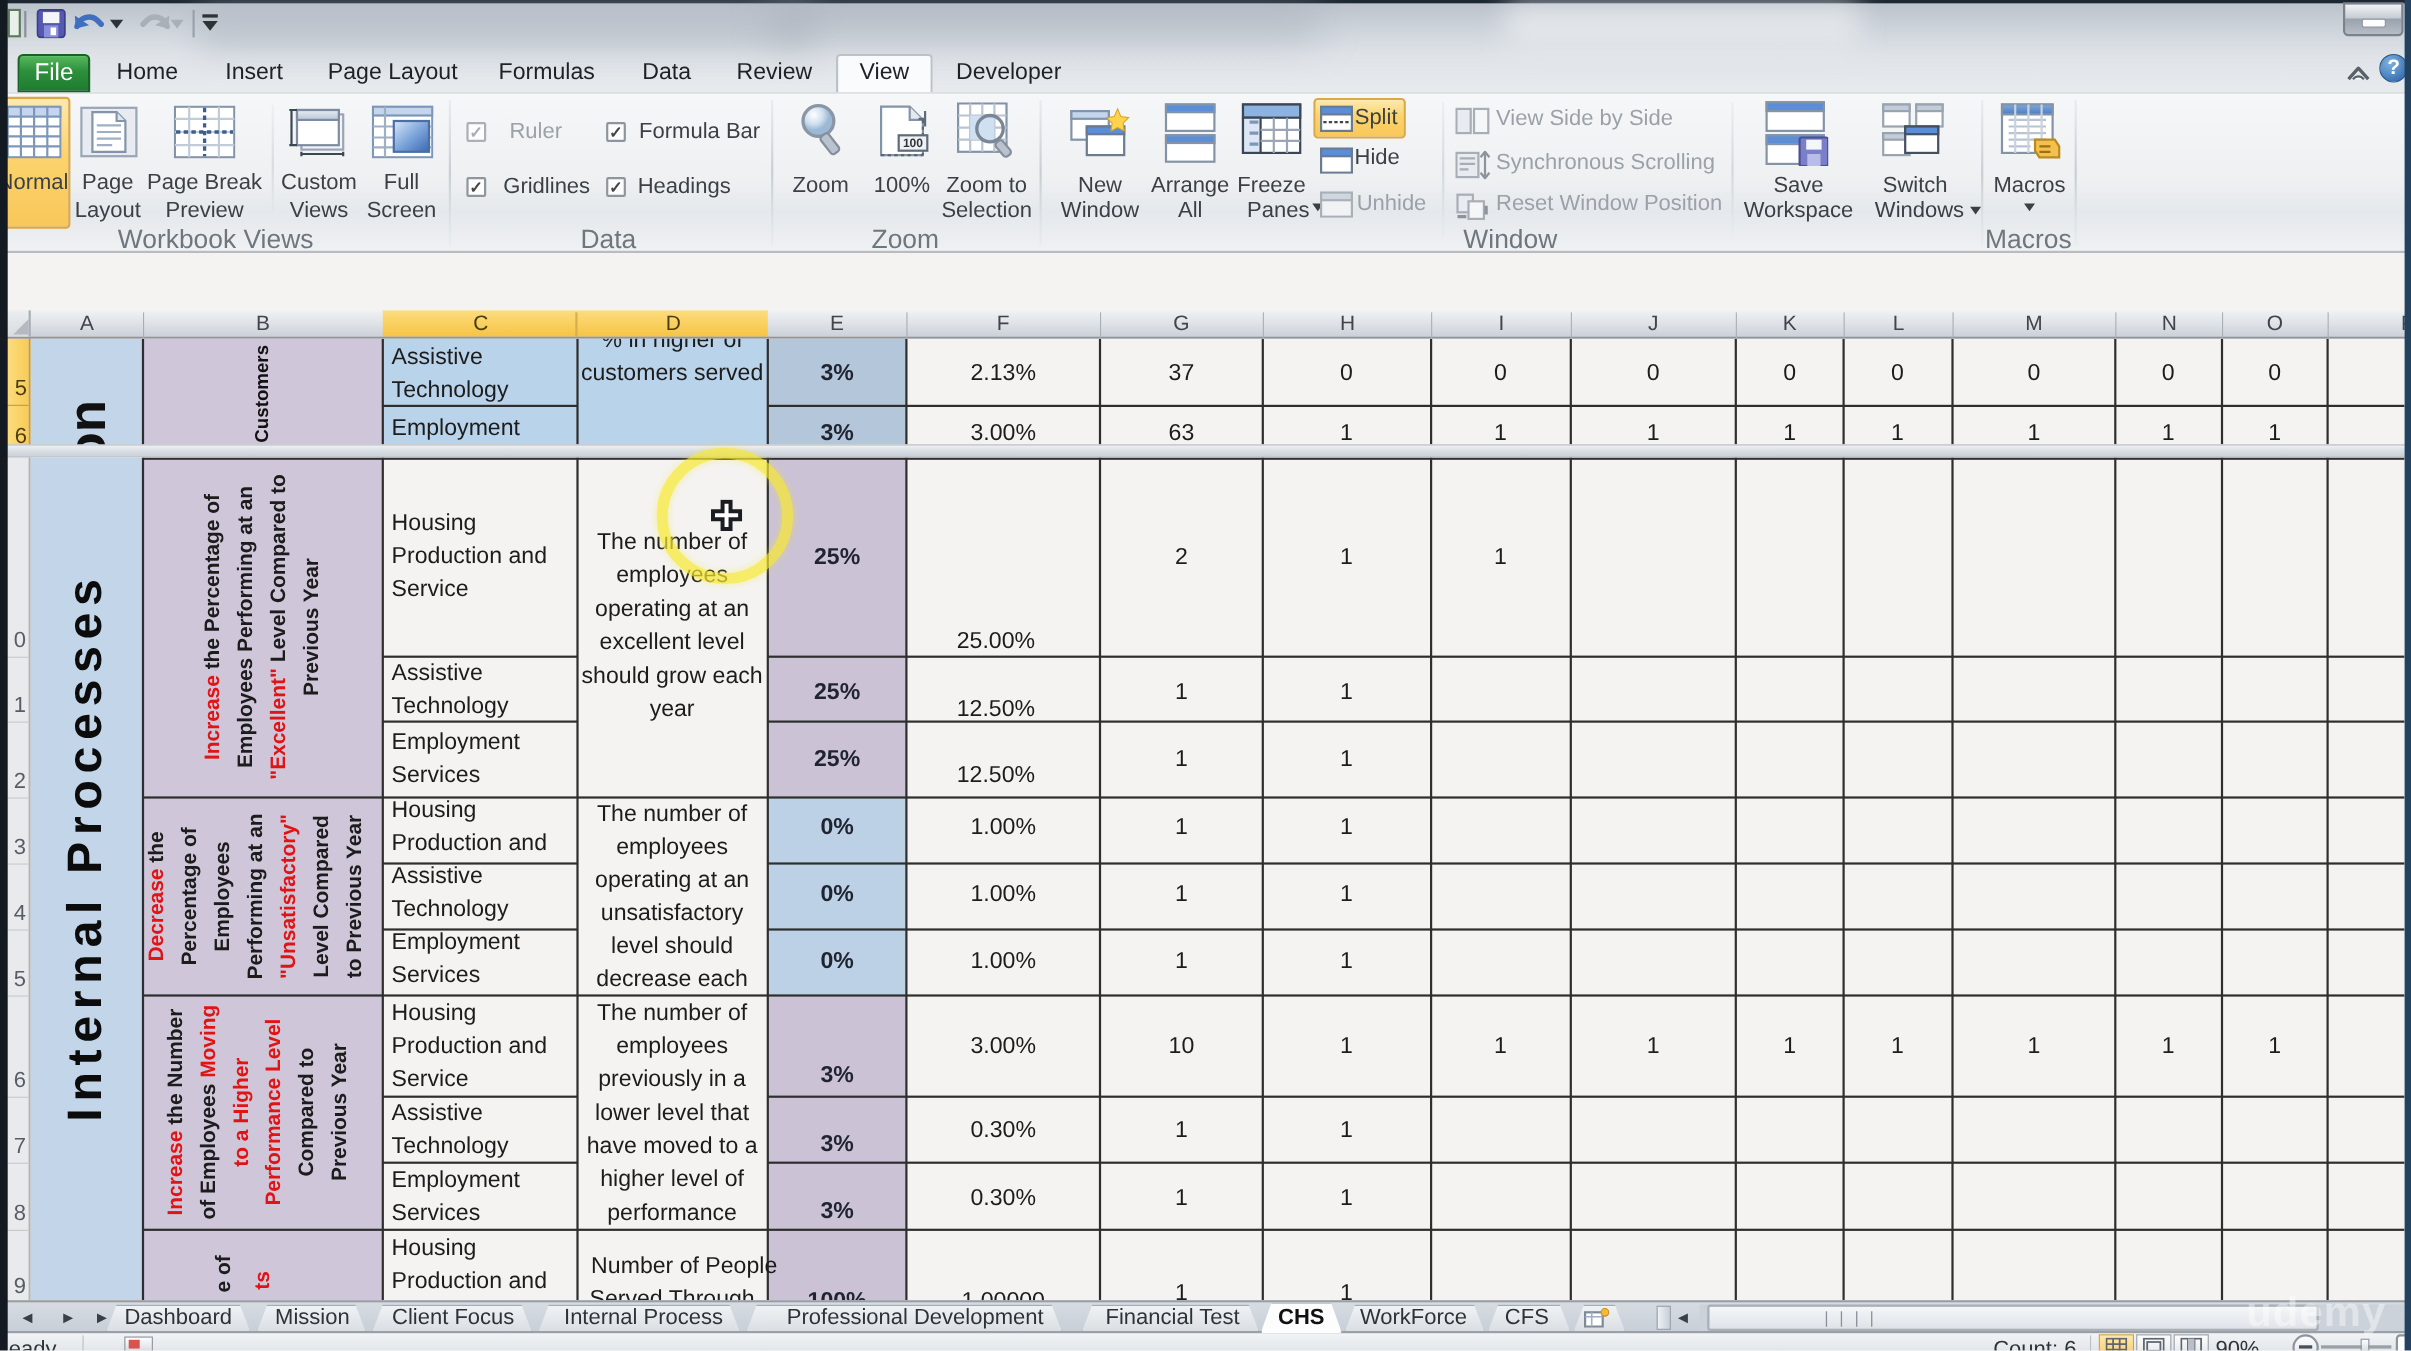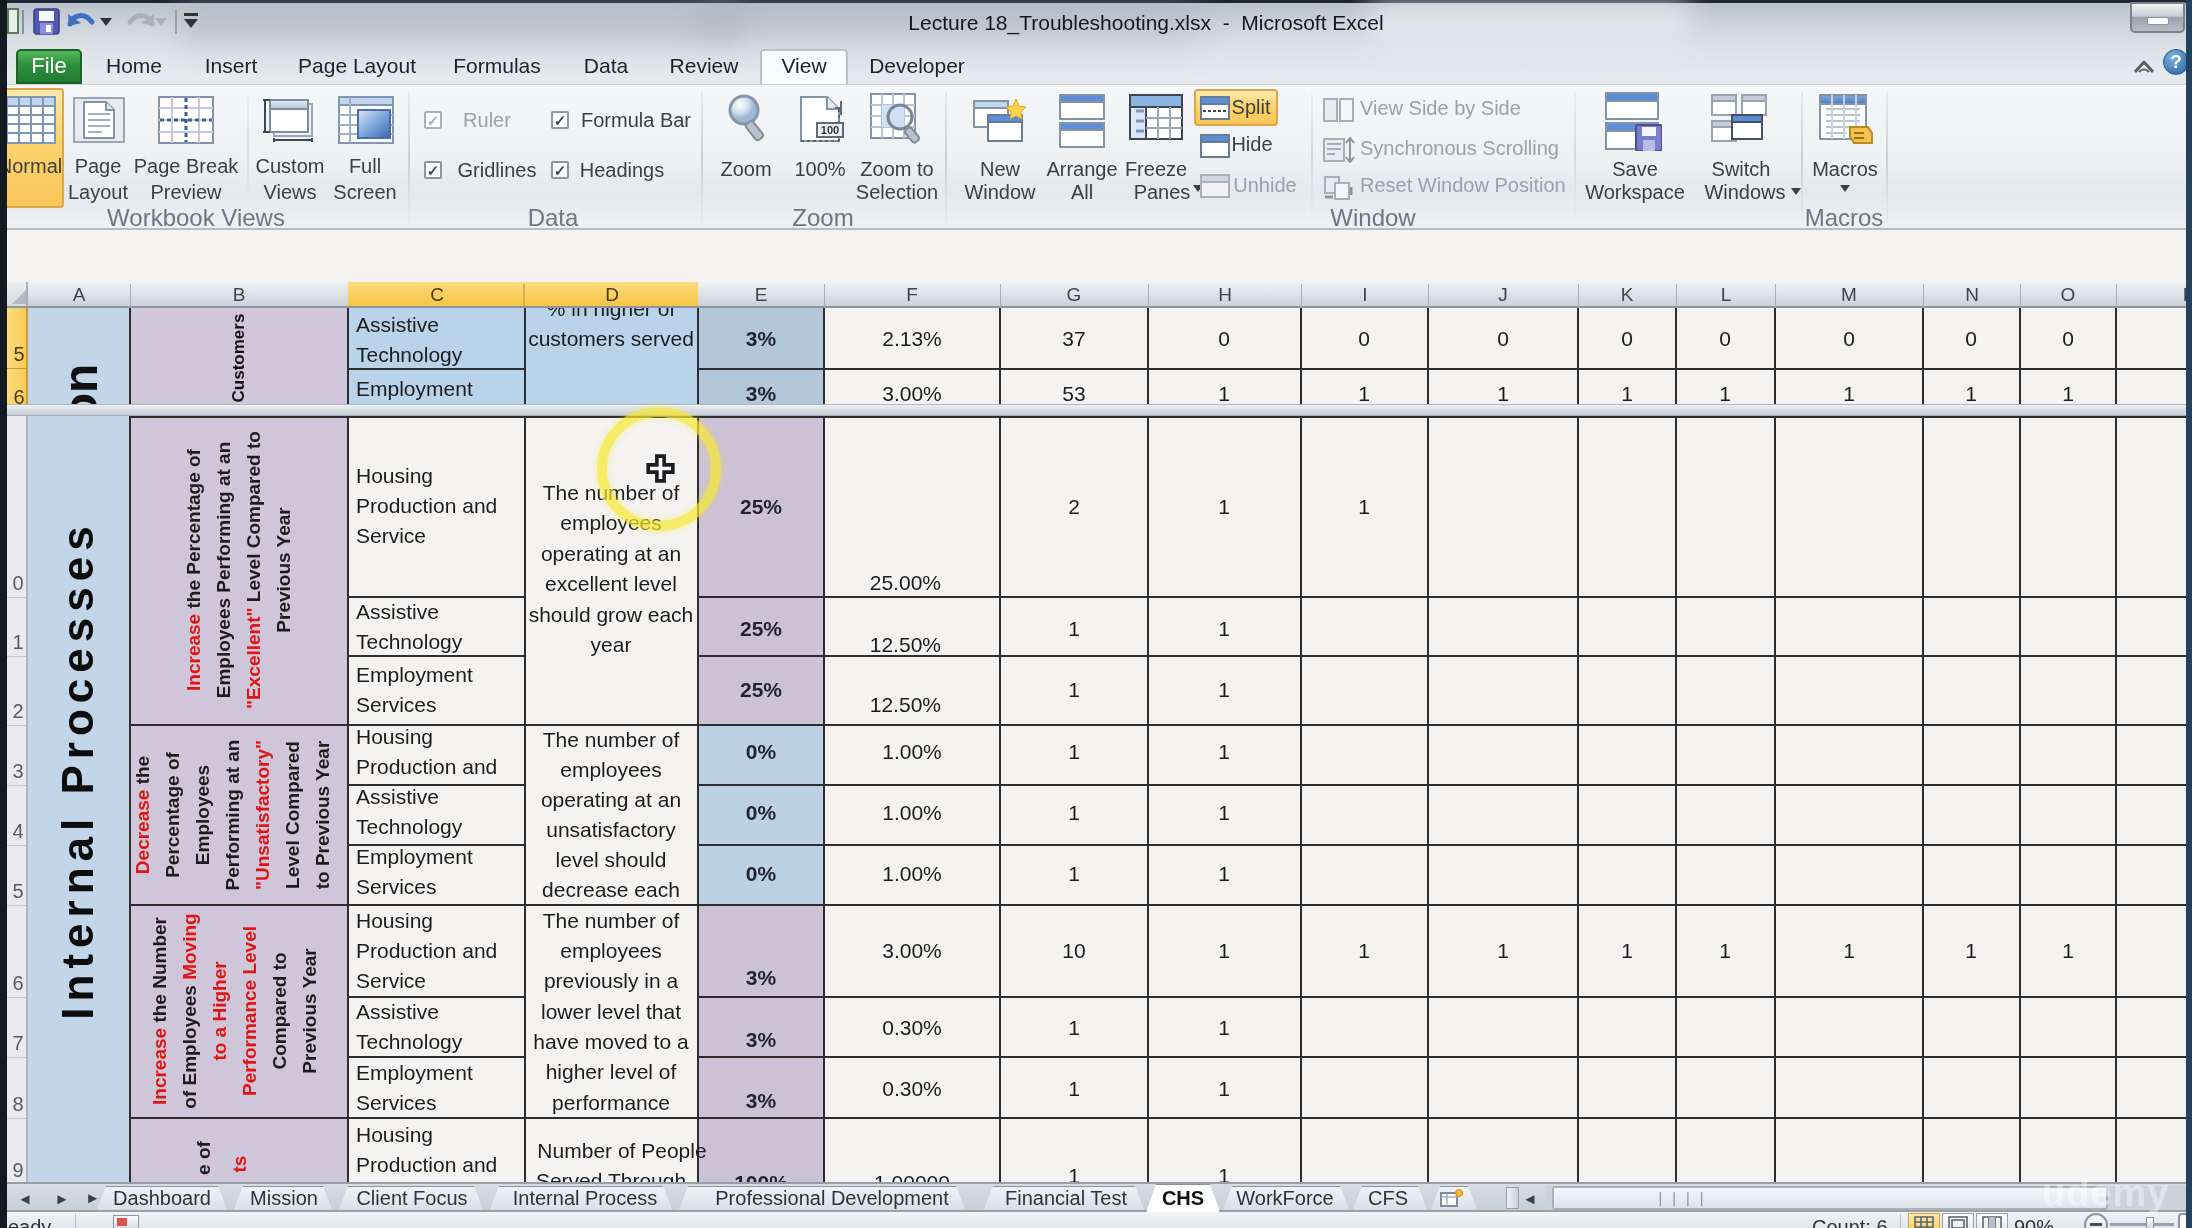--- a/index.html
+++ b/index.html
@@ -53,21 +53,20 @@
 
     <svg class="a" style="left:122px;top:10px" width="34" height="24" viewBox="0 0 34 24">
       <path d="M30 14 C28 6 18 3 12 8 L8 12" fill="none" stroke="#aab0b8" stroke-width="5" stroke-linecap="round"></path>
       <path d="M32 4 L31 16 L19 13 Z" fill="#aab0b8"></path>
     </svg>
     <div class="a" style="left:155px;top:18px;width:0;height:0;border-left:6px solid transparent;border-right:6px solid transparent;border-top:8px solid #aab0b8"></div>
     <div class="a" style="left:175px;top:9px;width:2px;height:25px;background:#9aa1ab"></div>
     <div class="a" style="left:184px;top:13px;width:14px;height:3px;background:#2e3338"></div>
     <div class="a" style="left:184px;top:19px;width:0;height:0;border-left:7px solid transparent;border-right:7px solid transparent;border-top:9px solid #2e3338"></div>
 
-    <div class="ct" style="left:1146px;top:23px;font-size:21px;color:#14181d">Lecture 18_Troubleshooting.xlsx&nbsp; -&nbsp; Microsoft Excel</div>
 
     <div class="a" style="left:2130px;top:2px;width:55px;height:31px;background:linear-gradient(#f3f4f6,#c7cdd4 45%,#9aa2ad 50%,#b6bdc6);border:2px solid #7b828c;border-radius:0 0 5px 5px">
       <div class="a" style="left:15px;top:13px;width:22px;height:8px;background:#fdfdfe;border:1px solid #8d949e;border-radius:2px"></div>
     </div>
   </div>
 
   <div id="tabrow" class="a" style="left:0;top:48px;width:2192px;height:36px">
 
     <div class="a" style="left:760px;top:1px;width:88px;height:35px;background:#fafbfc;border:2px solid #bcc2c9;border-bottom:none;border-radius:4px 4px 0 0"></div>
 
@@ -382,21 +381,21 @@
 
     <div class="a cell" style="left:328px;top:2px;line-height:30px">Assistive<br>Technology</div>
     <div class="a cell" style="left:328px;top:66px;line-height:30px">Employment</div>
     <div class="ct cell" style="left:583px;top:1px">% in higher of</div>
     <div class="ct cell" style="left:583px;top:31px">customers served</div>
     <div class="ct pct" style="left:733px;top:31px">3%</div>
     <div class="ct pct" style="left:733px;top:86px">3%</div>
     <div class="ct cell" style="left:884px;top:31px">2.13%</div>
     <div class="ct cell" style="left:884px;top:86px">3.00%</div>
     <div class="ct cell" style="left:1046px;top:31px">37</div>
-    <div class="ct cell" style="left:1046px;top:86px">53</div>
+    <div class="ct cell" style="left:1046px;top:86px">63</div>
     <div class="ct cell" style="left:1196px;top:31px">0</div>
     <div class="ct cell" style="left:1336px;top:31px">0</div>
     <div class="ct cell" style="left:1475px;top:31px">0</div>
     <div class="ct cell" style="left:1599px;top:31px">0</div>
     <div class="ct cell" style="left:1697px;top:31px">0</div>
     <div class="ct cell" style="left:1821px;top:31px">0</div>
     <div class="ct cell" style="left:1943px;top:31px">0</div>
     <div class="ct cell" style="left:2040px;top:31px">0</div>
 
     <div class="ct cell" style="left:1196px;top:86px">1</div>

